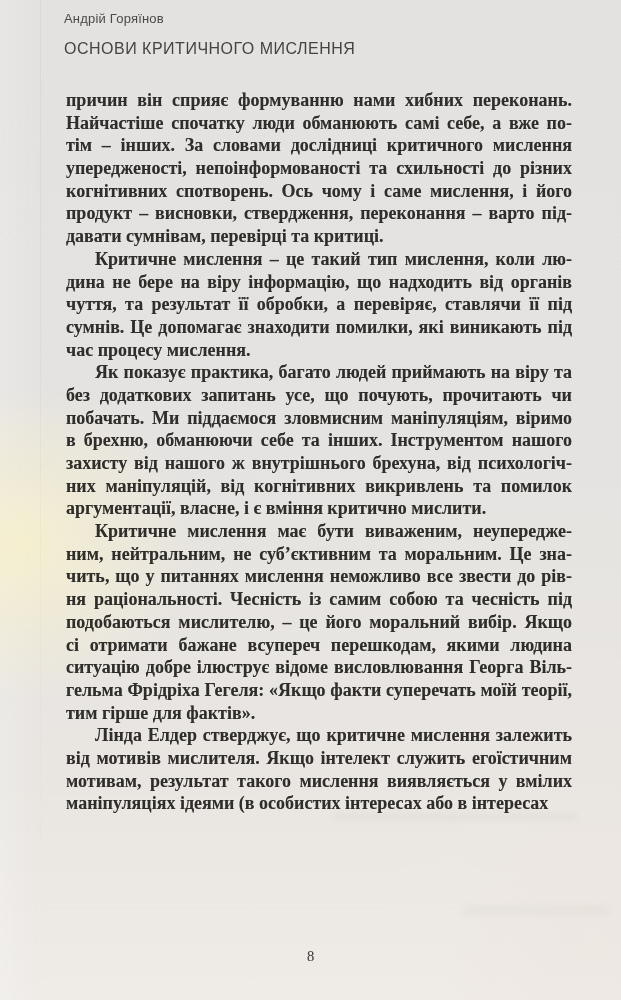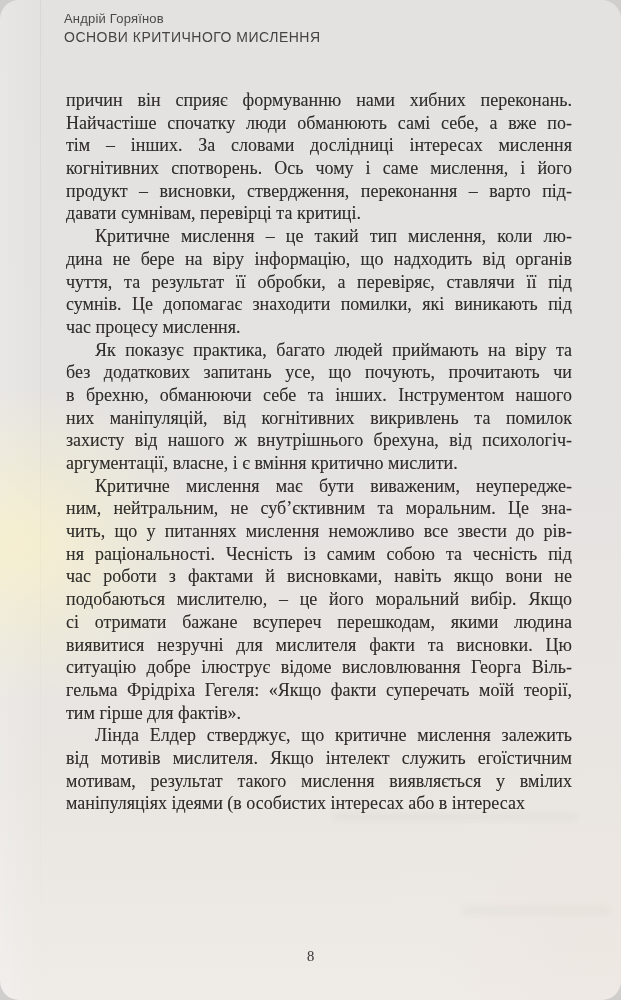--- a/index.html
+++ b/index.html
@@ -9,52 +9,51 @@
     position: relative;
     width: 621px;
     height: 1000px;
     margin: 0 auto;
     overflow: hidden;
     background:
       radial-gradient(ellipse 250px 220px at 18px 545px, rgba(248,241,204,0.85), rgba(248,241,204,0) 72%),
       radial-gradient(ellipse 300px 260px at 96% 94%, rgba(238,227,222,0.45), rgba(238,227,222,0) 75%),
       linear-gradient(90deg, rgba(255,255,255,0.16) 0px, rgba(255,255,255,0) 38px),
       linear-gradient(180deg, #e3e2e0 0%, #e5e3e1 45%, #e9e6e2 78%, #efece8 100%);
-    border-radius: 19px;
   }
 
   
   .crease {
     position: absolute; left: 40px; top: 0; width: 1px; height: 100%;
     background: linear-gradient(180deg, rgba(130,126,117,0.10), rgba(130,126,117,0.04) 60%, rgba(130,126,117,0));
   }
 
   .running-head {
     position: absolute; left: 64px; top: 0; width: 520px;
     font-family: "Liberation Sans", "DejaVu Sans", sans-serif;
     color: #4a4947;
   }
   .author {
     position: absolute; left: 0; top: 11px;
     font-size: 13px; letter-spacing: 0.2px; color: #4b4a48;
   }
   .book-title {
-    position: absolute; left: 0; top: 29px;
-    font-size: 14px; letter-spacing: 0.5px; color: #454442;
+    position: absolute; left: 0; top: 40px;
+    font-size: 16px; letter-spacing: 0.5px; color: #454442;
   }
 
   .body-text {
     position: absolute; left: 66px; top: 89px; width: 506px;
     font-size: 18px; color: #302e2b;
     text-shadow: 0 0 0.6px rgba(48,46,43,0.35);
   }
   .line {
     height: 22.7px; line-height: 22.7px;
     text-align: justify; text-align-last: justify;
-    overflow: hidden; white-space: normal;
+    overflow: hidden; white-space: normal; font-weight: bold;
   }
   .line.last { text-align-last: left; }
   .line.indent { text-indent: 29px; }
 
   .folio {
     position: absolute; left: 0; top: 948px; width: 100%;
     text-align: center; font-size: 14.5px; color: #434240;
     text-shadow: 0 0 0.6px rgba(60,58,55,0.3);
   }
 
@@ -74,43 +73,43 @@
   <div class="crease"></div>
 
   <div class="running-head">
     <div class="author">Андрій Горяїнов</div>
     <div class="book-title">ОСНОВИ КРИТИЧНОГО МИСЛЕННЯ</div>
   </div>
 
   <div class="body-text" id="body-text">
       <div class="line">причин він сприяє формуванню нами хибних переконань.</div>
       <div class="line">Найчастіше спочатку люди обманюють самі себе, а вже по-</div>
-      <div class="line">тім – інших. За словами дослідниці інтересах мислення</div>
+      <div class="line">тім – інших. За словами дослідниці критичного мислення</div>
+      <div class="line">упередженості, непоінформованості та схильності до різних</div>
       <div class="line">когнітивних спотворень. Ось чому і саме мислення, і його</div>
       <div class="line">продукт – висновки, ствердження, переконання – варто під-</div>
       <div class="line last">давати сумнівам, перевірці та критиці.</div>
       <div class="line indent">Критичне мислення – це такий тип мислення, коли лю-</div>
       <div class="line">дина не бере на віру інформацію, що надходить від органів</div>
       <div class="line">чуття, та результат її обробки, а перевіряє, ставлячи її під</div>
       <div class="line">сумнів. Це допомагає знаходити помилки, які виникають під</div>
       <div class="line last">час процесу мислення.</div>
       <div class="line indent">Як показує практика, багато людей приймають на віру та</div>
       <div class="line">без додаткових запитань усе, що почують, прочитають чи</div>
+      <div class="line">побачать. Ми піддаємося зловмисним маніпуляціям, віримо</div>
       <div class="line">в брехню, обманюючи себе та інших. Інструментом нашого</div>
+      <div class="line">захисту від нашого ж внутрішнього брехуна, від психологіч-</div>
       <div class="line">них маніпуляцій, від когнітивних викривлень та помилок</div>
-      <div class="line">захисту від нашого ж внутрішнього брехуна, від психологіч-</div>
       <div class="line last">аргументації, власне, і є вміння критично мислити.</div>
       <div class="line indent">Критичне мислення має бути виваженим, неупередже-</div>
       <div class="line">ним, нейтральним, не суб’єктивним та моральним. Це зна-</div>
       <div class="line">чить, що у питаннях мислення неможливо все звести до рів-</div>
       <div class="line">ня раціональності. Чесність із самим собою та чесність під</div>
-      <div class="line">час роботи з фактами й висновками, навіть якщо вони не</div>
       <div class="line">подобаються мислителю, – це його моральний вибір. Якщо</div>
       <div class="line">сі отримати бажане всупереч перешкодам, якими людина</div>
-      <div class="line">виявитися незручні для мислителя факти та висновки. Цю</div>
       <div class="line">ситуацію добре ілюструє відоме висловлювання Георга Віль-</div>
       <div class="line">гельма Фрідріха Гегеля: «Якщо факти суперечать моїй теорії,</div>
       <div class="line last">тим гірше для фактів».</div>
       <div class="line indent">Лінда Елдер стверджує, що критичне мислення залежить</div>
       <div class="line">від мотивів мислителя. Якщо інтелект служить егоїстичним</div>
       <div class="line">мотивам, результат такого мислення виявляється у вмілих</div>
       <div class="line last">маніпуляціях ідеями (в особистих інтересах або в інтересах</div>
     </div>
 
   <div class="smudge s1"></div>

